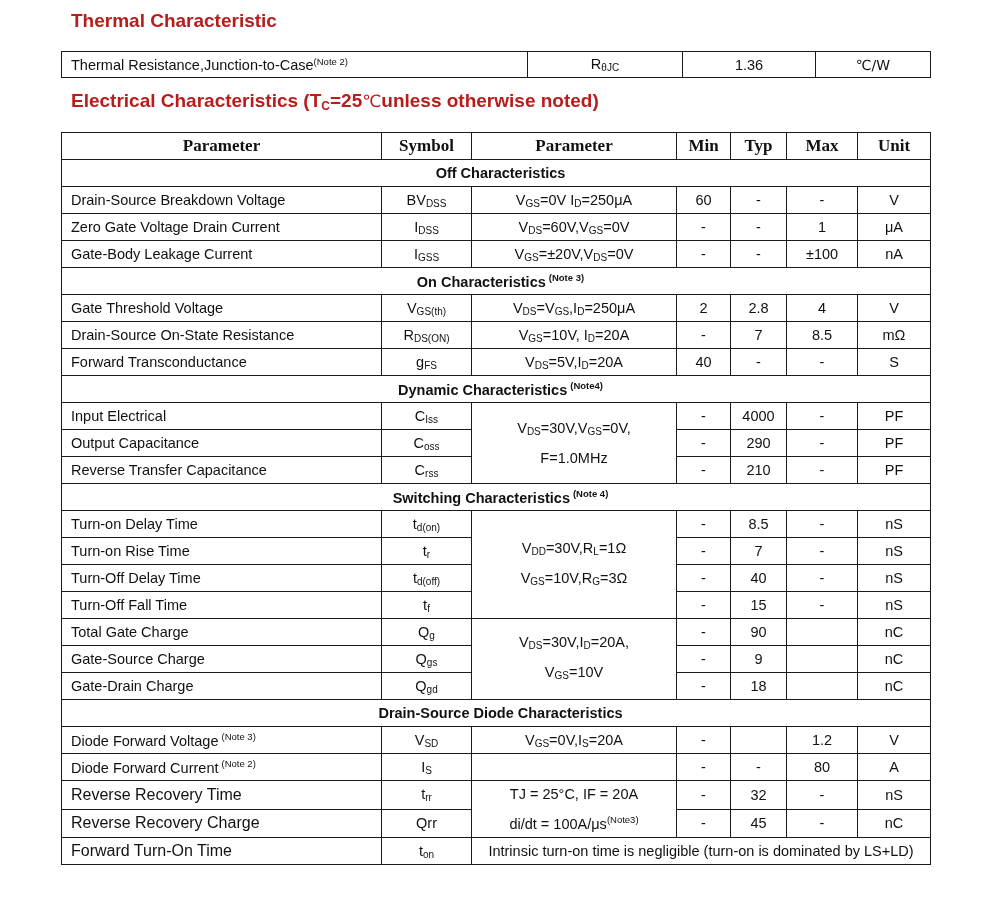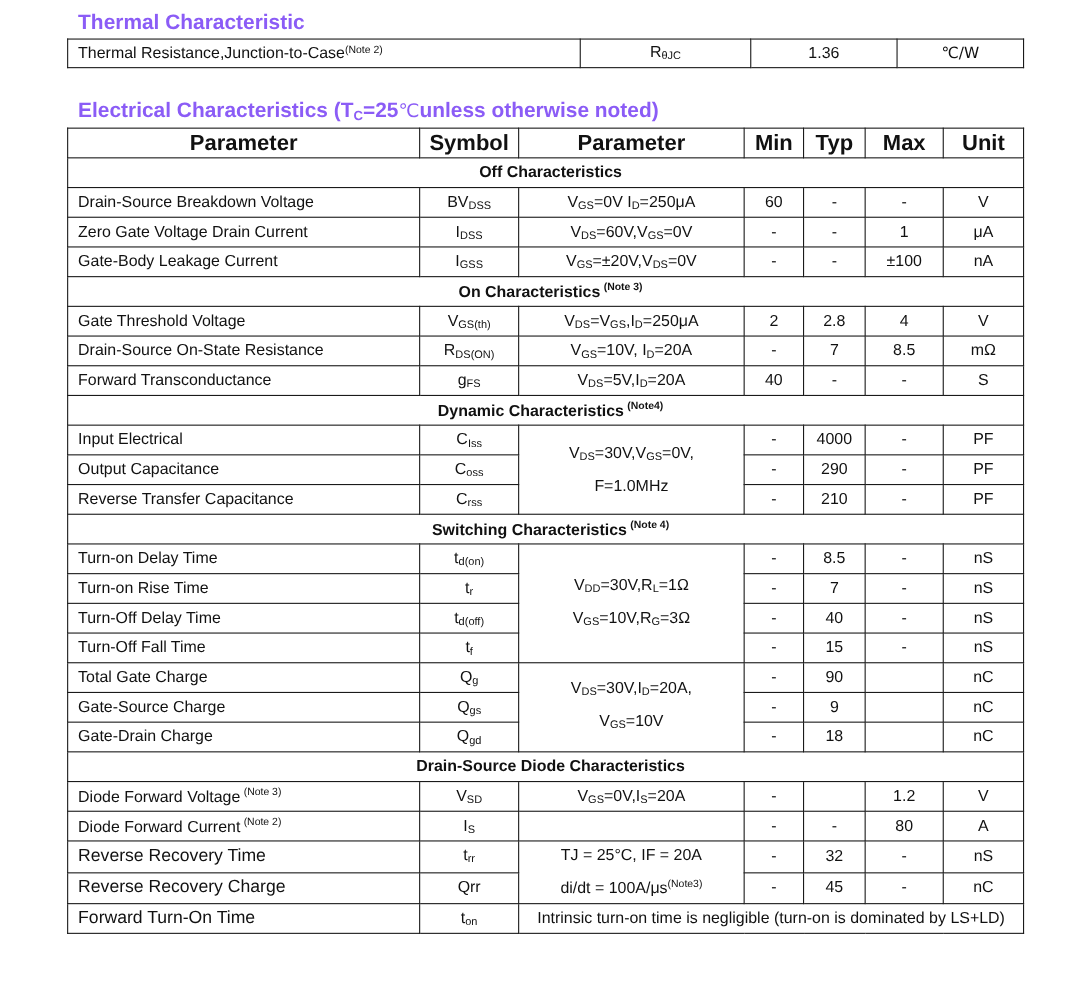--- a/index.html
+++ b/index.html
@@ -1,22 +1,22 @@
 <!DOCTYPE html>
 <html><head>
 <meta charset="utf-8">
 <style>
   html, body { margin: 0; padding: 0; background: #ffffff; }
   body { width: 991px; height: 905px; position: relative; font-family: "Liberation Sans", sans-serif; color: #111; overflow: hidden; }
-  .title { position: absolute; left: 71px; font-weight: bold; font-size: 19px; color: #8b5cf6; white-space: nowrap; }
+  .title { position: absolute; left: 71px; font-weight: bold; font-size: 19px; color: #b91c1c; white-space: nowrap; }
   .title sub { font-size: 12px; vertical-align: -3px; }
   .deg { font-family: "DejaVu Sans", sans-serif; font-weight: normal; font-size: 17px; }
-  table { position: absolute; border-collapse: collapse; table-layout: fixed; }
+  table { position: absolute; border-collapse: collapse; table-layout: fixed; margin-top: 16px; }
   td, th { border: 1.3px solid #1a1a1a; padding: 0; font-size: 14.5px; height: 26px; text-align: center; vertical-align: middle; white-space: nowrap; }
-  th { font-weight: bold; font-size: 20px; }
+  th { font-weight: bold; font-size: 17px; font-family: Liberation Serif, serif; }
   td.param { text-align: left; padding-left: 9px; }
   td.param.small { font-size: 16px; }
   td.section { text-align: center; padding-left: 9px; font-weight: bold; font-size: 14.5px; }
   .note { font-size: 9.5px; vertical-align: 6px; margin-left: 3px; font-weight: normal; }
   .section .note { font-weight: bold; }
   sub { font-size: 10px; vertical-align: -2px; }
   td.cond { line-height: 26px; }
   #thermal { left: 61px; top: 35px; width: 869px; }
   #thermal td { height: 25px; }
   #elec { left: 61px; top: 116px; width: 869px; }

